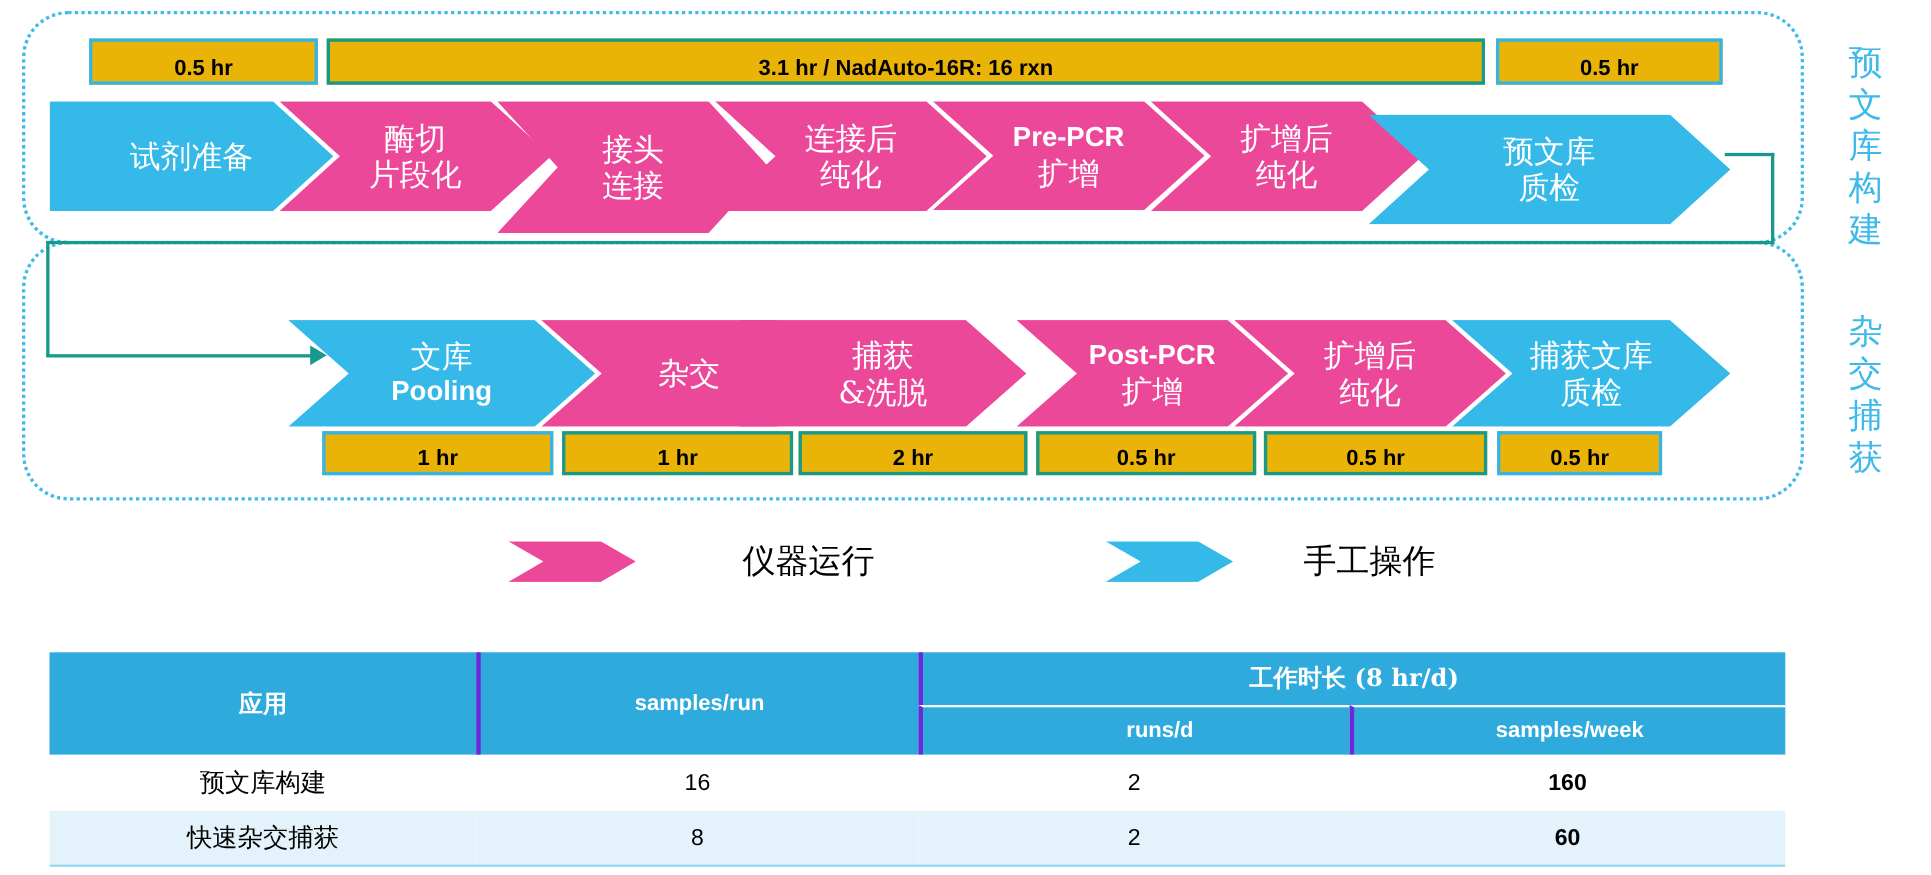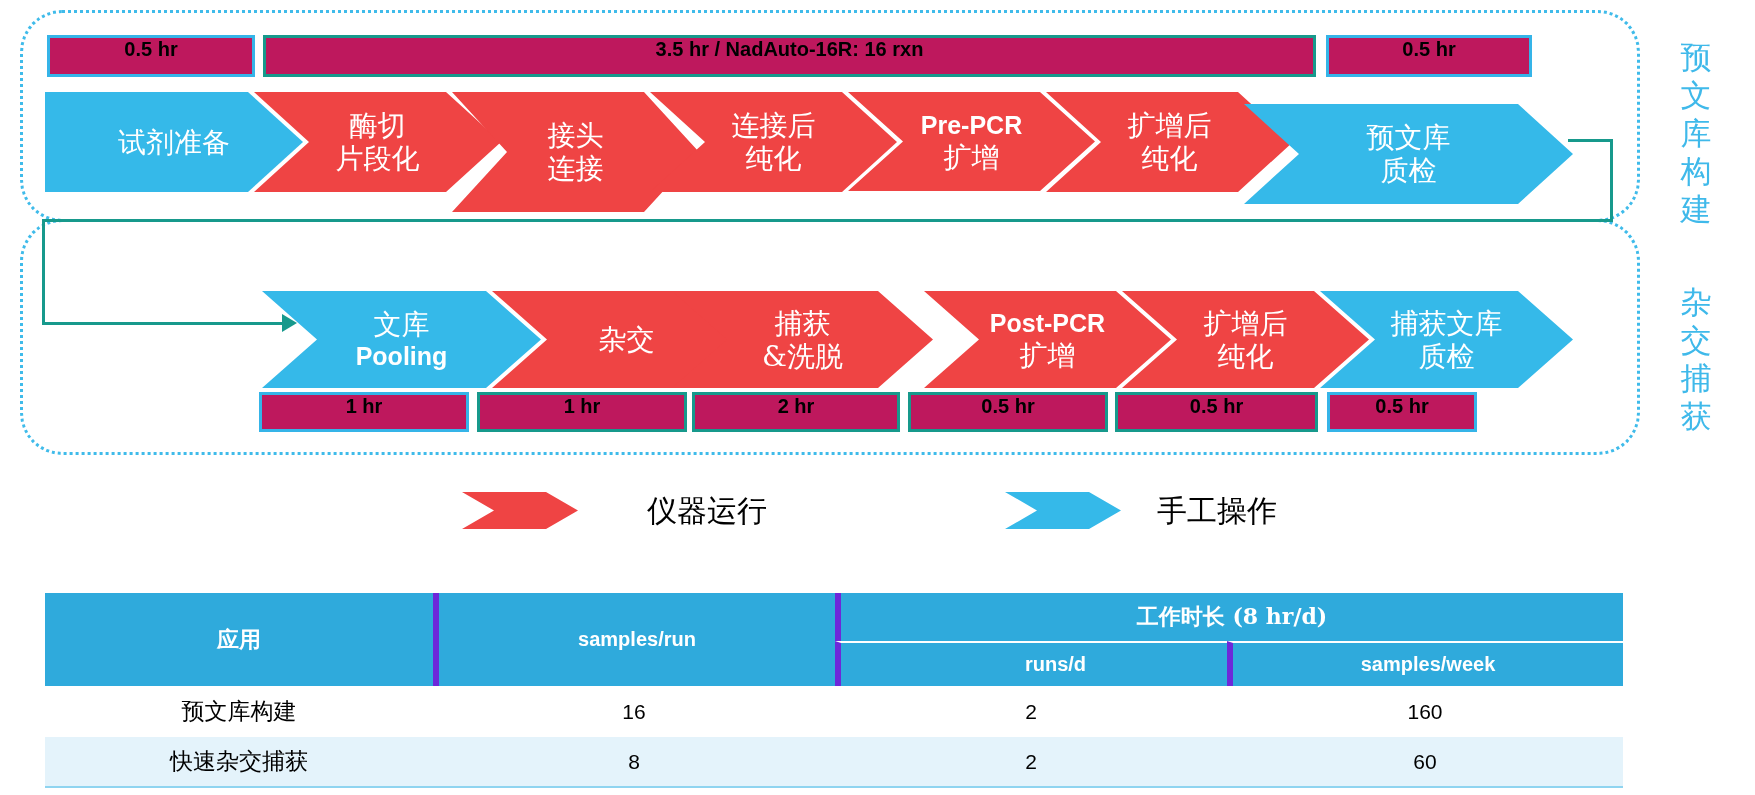--- a/index.html
+++ b/index.html
@@ -6,77 +6,77 @@
   #stage {
     position:relative; width:1755px; height:795px; background:#fff; overflow:hidden;
     font-family:"Liberation Sans",sans-serif;
   }
   
   .dashed-box { position:absolute; border:3px dotted #3FBBEA; border-radius:42px; box-sizing:border-box; }
   #dash1 { left:20px; top:10px;  width:1620px; height:212px; }
   #dash2 { left:20px; top:219px; width:1620px; height:236px; }
 
   
-  .tbox { position:absolute; box-sizing:border-box; background:#be185d; display:flex; align-items:flex-start; justify-content:center;
-          font:700 20px "Liberation Sans",sans-serif; color:#000; }
+  .tbox { position:absolute; box-sizing:border-box; background:#eab308; display:flex; align-items:flex-end; justify-content:center;
+          font:700 20px "Liberation Sans",sans-serif; color:#000;margin-left:34px; }
   .b-blue { border:3px solid #35B4E8; }
   .b-teal { border:3px solid #17998C; }
 
   
   .arrow { position:absolute; display:flex; flex-direction:column; align-items:center; justify-content:center;
            color:#fff; text-align:center; font:400 28px/33px "DejaVu Serif","Liberation Serif",serif; }
   .arrow .en { font:700 25px/31px "Liberation Sans",sans-serif; }
   .arrow .l2:empty { display:none; }
   .manual { background:#35B9E9; }
-  .instr  { background:#ef4444; }
+  .instr  { background:#ec4899; }
   .notch { clip-path: polygon(0 0, calc(100% - 55px) 0, 100% 50%, calc(100% - 55px) 100%, 0 100%, 55px 50%); }
   .flat  { clip-path: polygon(0 0, calc(100% - 55px) 0, 100% 50%, calc(100% - 55px) 100%, 0 100%); }
 
   
   .cline { position:absolute; background:#17998C; }
   #c-arrowhead { position:absolute; left:282px; top:314px; width:0; height:0;
     border-top:9px solid transparent; border-bottom:9px solid transparent; border-left:15px solid #17998C; }
 
   
   .side-label { position:absolute; width:36px; text-align:center; word-break:break-all;
     font:400 31px/38px "DejaVu Serif","Liberation Serif",serif; color:#3FB9EA; }
 
   
   .legend-arrow { position:absolute; width:116px; height:37px;
     clip-path: polygon(0 0, calc(100% - 32px) 0, 100% 50%, calc(100% - 32px) 100%, 0 100%, 32px 50%); }
-  .legend-label { position:absolute; font:400 30px/37px "DejaVu Serif","Liberation Serif",serif; color:#000; }
+  .legend-label { position:absolute; font:400 30px/37px "DejaVu Serif","Liberation Serif",serif; color:#000;margin-left:28px; }
 
   
   #cap-table { position:absolute; left:45px; top:593px; width:1578px;
     display:grid; grid-template-columns:388px 402px 392px 396px; grid-template-rows:48px 45px 51px 49px; }
   .th { background:#2FAADC; color:#fff; display:flex; align-items:center; justify-content:center;
         font:700 20px "Liberation Sans",sans-serif; box-sizing:border-box; }
   .th.cjk { font:700 22px "DejaVu Serif","Liberation Serif",serif; }
-  .sep-l { border-left:6px solid #6d28d9; }
+  .sep-l { border-left:4px solid #6d28d9; }
   .sep-t { border-top:2px solid #fff; }
   .td { display:flex; align-items:center; justify-content:center; color:#000;
         font:400 21px "Liberation Sans",sans-serif; }
   .td.cjk { font:400 23px "DejaVu Serif","Liberation Serif",serif; }
-  .td.bold { font-weight:400; }
+  .td.bold { font-weight:700; }
   .row-alt { background:#E4F3FB; }
   #table-bottom-line { position:absolute; left:45px; top:786px; width:1578px; height:2px; background:#8FD4F0; }
 </style>
 </head>
 <body>
 
 <div id="stage">
 
   <div id="dash1" class="dashed-box"></div>
   <div id="dash2" class="dashed-box"></div>
 
   <div class="tbox b-blue" style="left:47px; top:35px; width:208px; height:42px;">
     <span>0.5 hr</span>
   </div>
   <div class="tbox b-teal" style="left:263px; top:35px; width:1053px; height:42px;">
-    <span>3.5 hr / NadAuto-16R: 16 rxn</span>
+    <span>3.1 hr / NadAuto-16R: 16 rxn</span>
   </div>
   <div class="tbox b-blue" style="left:1326px; top:35px; width:206px; height:42px;">
     <span>0.5 hr</span>
   </div>
 
   <div class="arrow manual flat" style="left:45px;   top:92px; width:258px; height:100px;">
     <span class="l1">试剂准备</span>
 
   </div>
   <div class="arrow instr notch" style="left:254px;  top:92px; width:247px; height:100px;">

